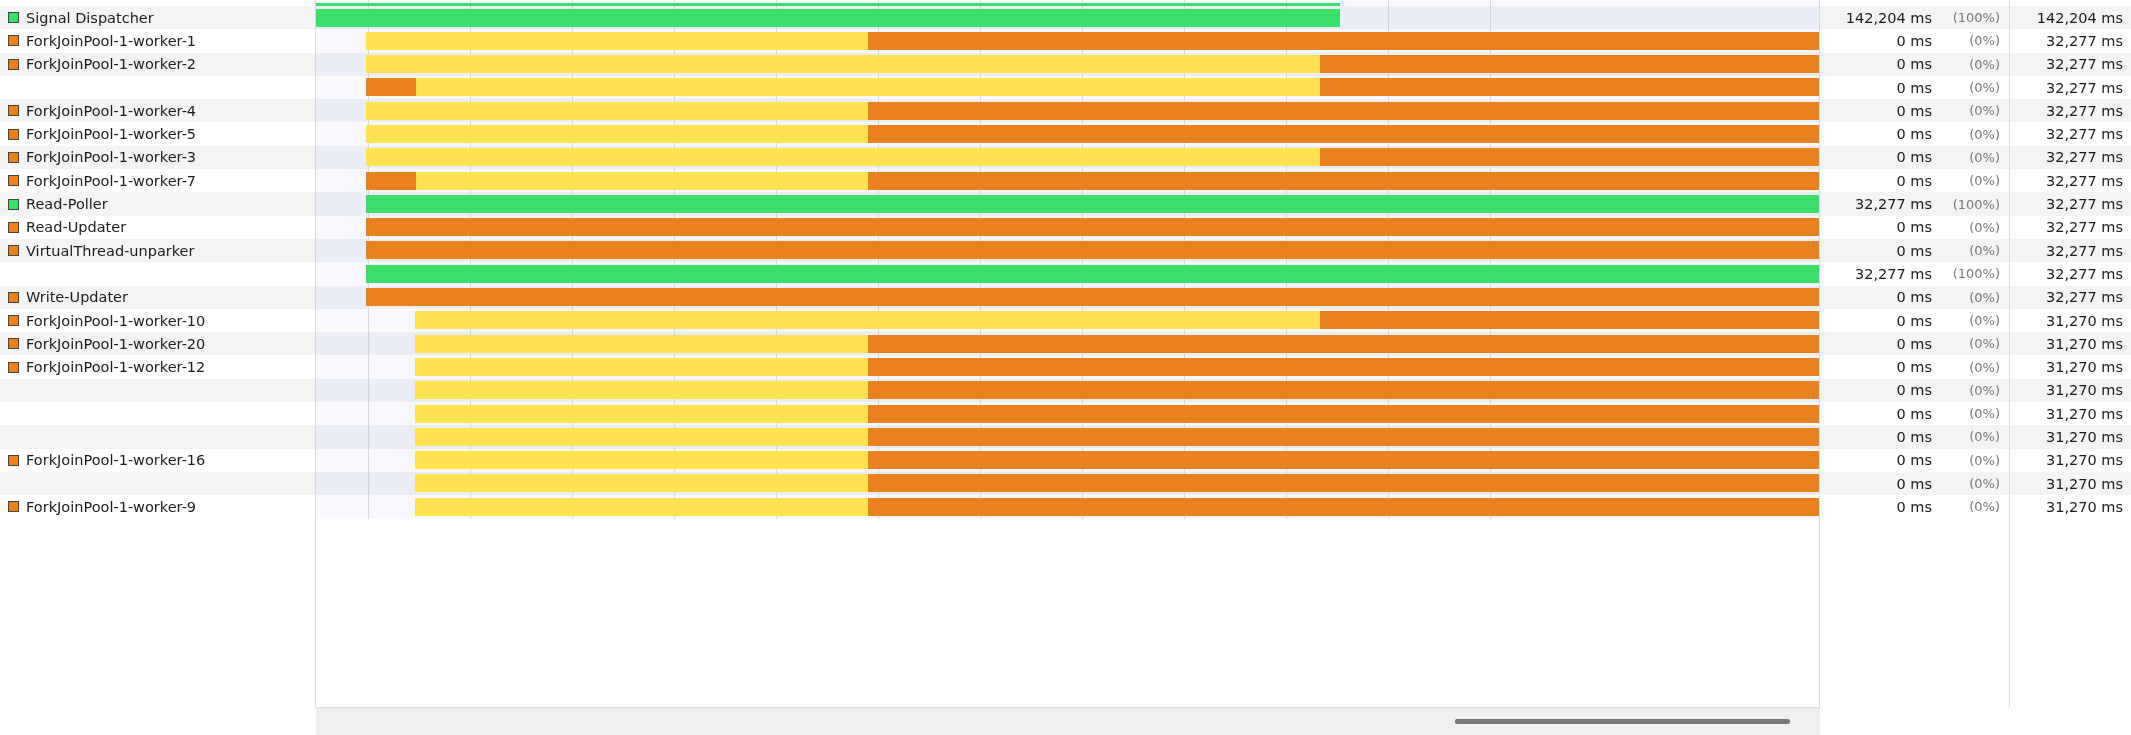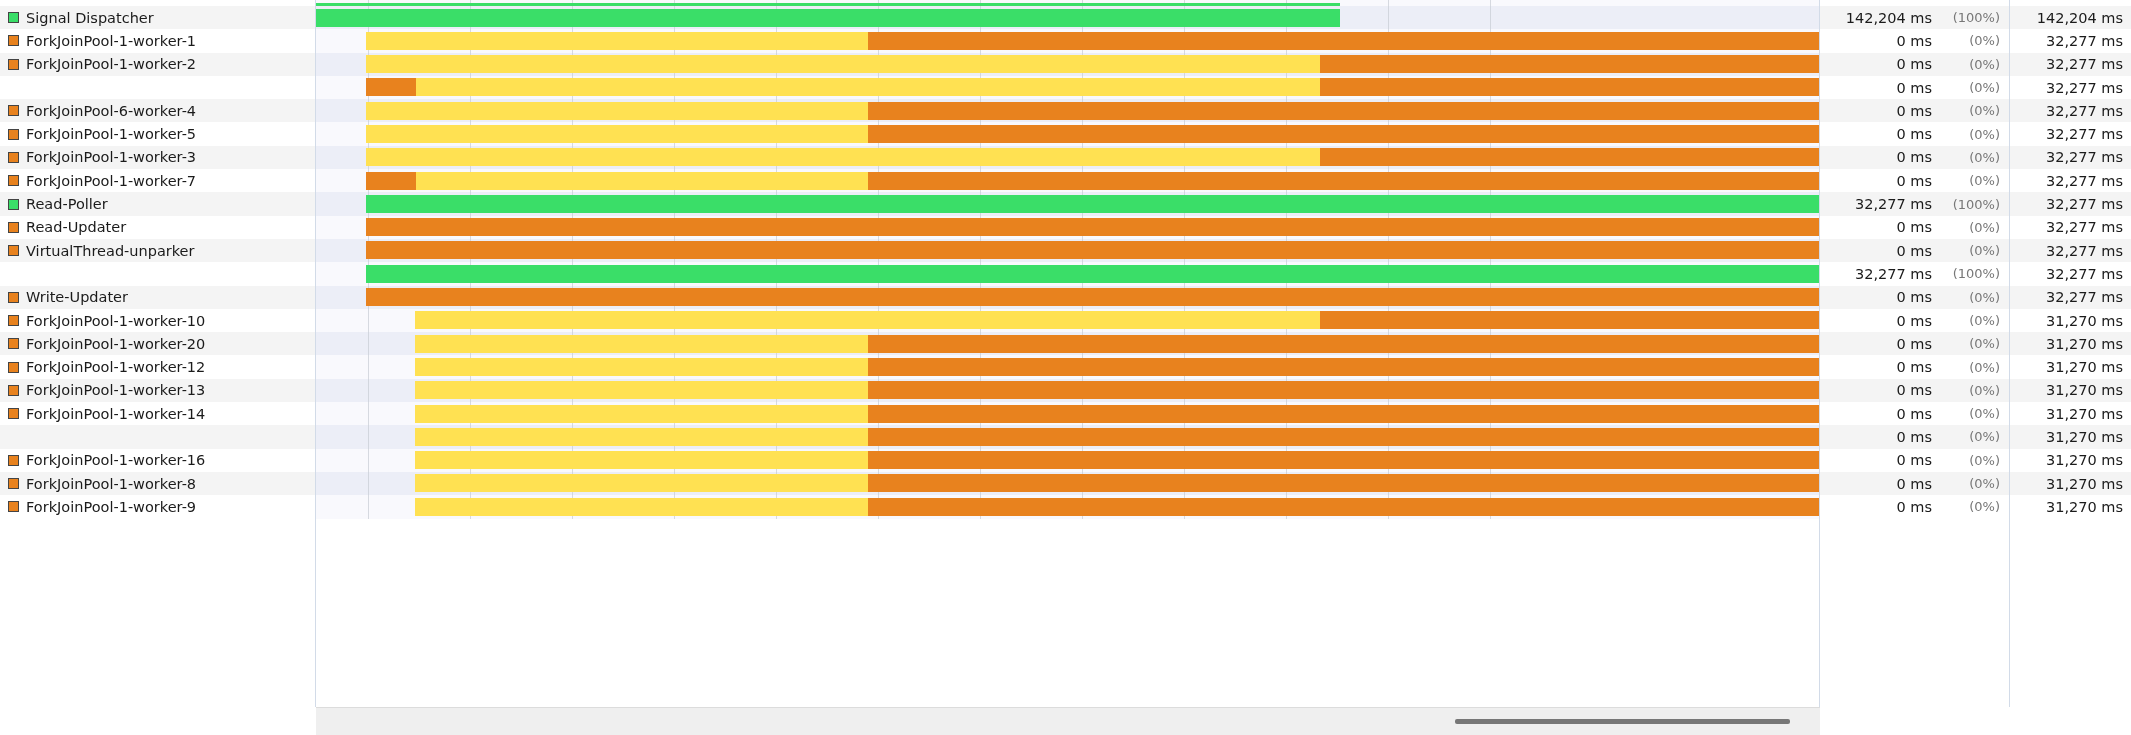--- a/index.html
+++ b/index.html
@@ -214,21 +214,21 @@
           <div class="gridline" style="left: 766px;"></div>
           <div class="gridline" style="left: 868px;"></div>
           <div class="gridline" style="left: 970px;"></div>
           <div class="gridline" style="left: 1072px;"></div>
           <div class="gridline" style="left: 1174px;"></div>
           <div class="bar" style="left: 50px; width: 502px; background: rgb(255, 225, 82);"></div>
           <div class="bar" style="left: 552px; width: 952px; background: rgb(232, 130, 30);"></div>
         </div>
         <div class="cell name">
           <span class="swatch" style="background: rgb(232, 130, 30);"></span>
-          <span>ForkJoinPool-6-worker-4</span>
+          <span>ForkJoinPool-1-worker-4</span>
         </div>
         <div class="cell self">0 ms</div>
         <div class="cell pct">(0%)</div>
         <div class="cell total">32,277 ms</div>
       </div>
       <div class="row">
         <div class="track">
           <div class="gridline" style="left: 52px;"></div>
           <div class="gridline" style="left: 154px;"></div>
           <div class="gridline" style="left: 256px;"></div>
@@ -504,48 +504,40 @@
           <div class="gridline" style="left: 562px;"></div>
           <div class="gridline" style="left: 664px;"></div>
           <div class="gridline" style="left: 766px;"></div>
           <div class="gridline" style="left: 868px;"></div>
           <div class="gridline" style="left: 970px;"></div>
           <div class="gridline" style="left: 1072px;"></div>
           <div class="gridline" style="left: 1174px;"></div>
           <div class="bar" style="left: 99px; width: 453px; background: rgb(255, 225, 82);"></div>
           <div class="bar" style="left: 552px; width: 952px; background: rgb(232, 130, 30);"></div>
         </div>
-        <div class="cell name">
-          <span class="swatch" style="background: rgb(232, 130, 30);"></span>
-          <span>ForkJoinPool-1-worker-13</span>
-        </div>
-        <div class="cell self">0 ms</div>
-        <div class="cell pct">(0%)</div>
-        <div class="cell total">31,270 ms</div>
-      </div>
-      <div class="row">
-        <div class="track">
-          <div class="gridline" style="left: 52px;"></div>
-          <div class="gridline" style="left: 154px;"></div>
-          <div class="gridline" style="left: 256px;"></div>
-          <div class="gridline" style="left: 358px;"></div>
-          <div class="gridline" style="left: 460px;"></div>
-          <div class="gridline" style="left: 562px;"></div>
-          <div class="gridline" style="left: 664px;"></div>
-          <div class="gridline" style="left: 766px;"></div>
-          <div class="gridline" style="left: 868px;"></div>
-          <div class="gridline" style="left: 970px;"></div>
-          <div class="gridline" style="left: 1072px;"></div>
-          <div class="gridline" style="left: 1174px;"></div>
-          <div class="bar" style="left: 99px; width: 453px; background: rgb(255, 225, 82);"></div>
-          <div class="bar" style="left: 552px; width: 952px; background: rgb(232, 130, 30);"></div>
-        </div>
-        <div class="cell name">
-          <span class="swatch" style="background: rgb(232, 130, 30);"></span>
-          <span>ForkJoinPool-1-worker-14</span>
+        <div class="cell self">0 ms</div>
+        <div class="cell pct">(0%)</div>
+        <div class="cell total">31,270 ms</div>
+      </div>
+      <div class="row">
+        <div class="track">
+          <div class="gridline" style="left: 52px;"></div>
+          <div class="gridline" style="left: 154px;"></div>
+          <div class="gridline" style="left: 256px;"></div>
+          <div class="gridline" style="left: 358px;"></div>
+          <div class="gridline" style="left: 460px;"></div>
+          <div class="gridline" style="left: 562px;"></div>
+          <div class="gridline" style="left: 664px;"></div>
+          <div class="gridline" style="left: 766px;"></div>
+          <div class="gridline" style="left: 868px;"></div>
+          <div class="gridline" style="left: 970px;"></div>
+          <div class="gridline" style="left: 1072px;"></div>
+          <div class="gridline" style="left: 1174px;"></div>
+          <div class="bar" style="left: 99px; width: 453px; background: rgb(255, 225, 82);"></div>
+          <div class="bar" style="left: 552px; width: 952px; background: rgb(232, 130, 30);"></div>
         </div>
         <div class="cell self">0 ms</div>
         <div class="cell pct">(0%)</div>
         <div class="cell total">31,270 ms</div>
       </div>
       <div class="row alt">
         <div class="track">
           <div class="gridline" style="left: 52px;"></div>
           <div class="gridline" style="left: 154px;"></div>
           <div class="gridline" style="left: 256px;"></div>
@@ -599,24 +591,20 @@
           <div class="gridline" style="left: 460px;"></div>
           <div class="gridline" style="left: 562px;"></div>
           <div class="gridline" style="left: 664px;"></div>
           <div class="gridline" style="left: 766px;"></div>
           <div class="gridline" style="left: 868px;"></div>
           <div class="gridline" style="left: 970px;"></div>
           <div class="gridline" style="left: 1072px;"></div>
           <div class="gridline" style="left: 1174px;"></div>
           <div class="bar" style="left: 99px; width: 453px; background: rgb(255, 225, 82);"></div>
           <div class="bar" style="left: 552px; width: 952px; background: rgb(232, 130, 30);"></div>
-        </div>
-        <div class="cell name">
-          <span class="swatch" style="background: rgb(232, 130, 30);"></span>
-          <span>ForkJoinPool-1-worker-8</span>
         </div>
         <div class="cell self">0 ms</div>
         <div class="cell pct">(0%)</div>
         <div class="cell total">31,270 ms</div>
       </div>
       <div class="row">
         <div class="track">
           <div class="gridline" style="left: 52px;"></div>
           <div class="gridline" style="left: 154px;"></div>
           <div class="gridline" style="left: 256px;"></div>

